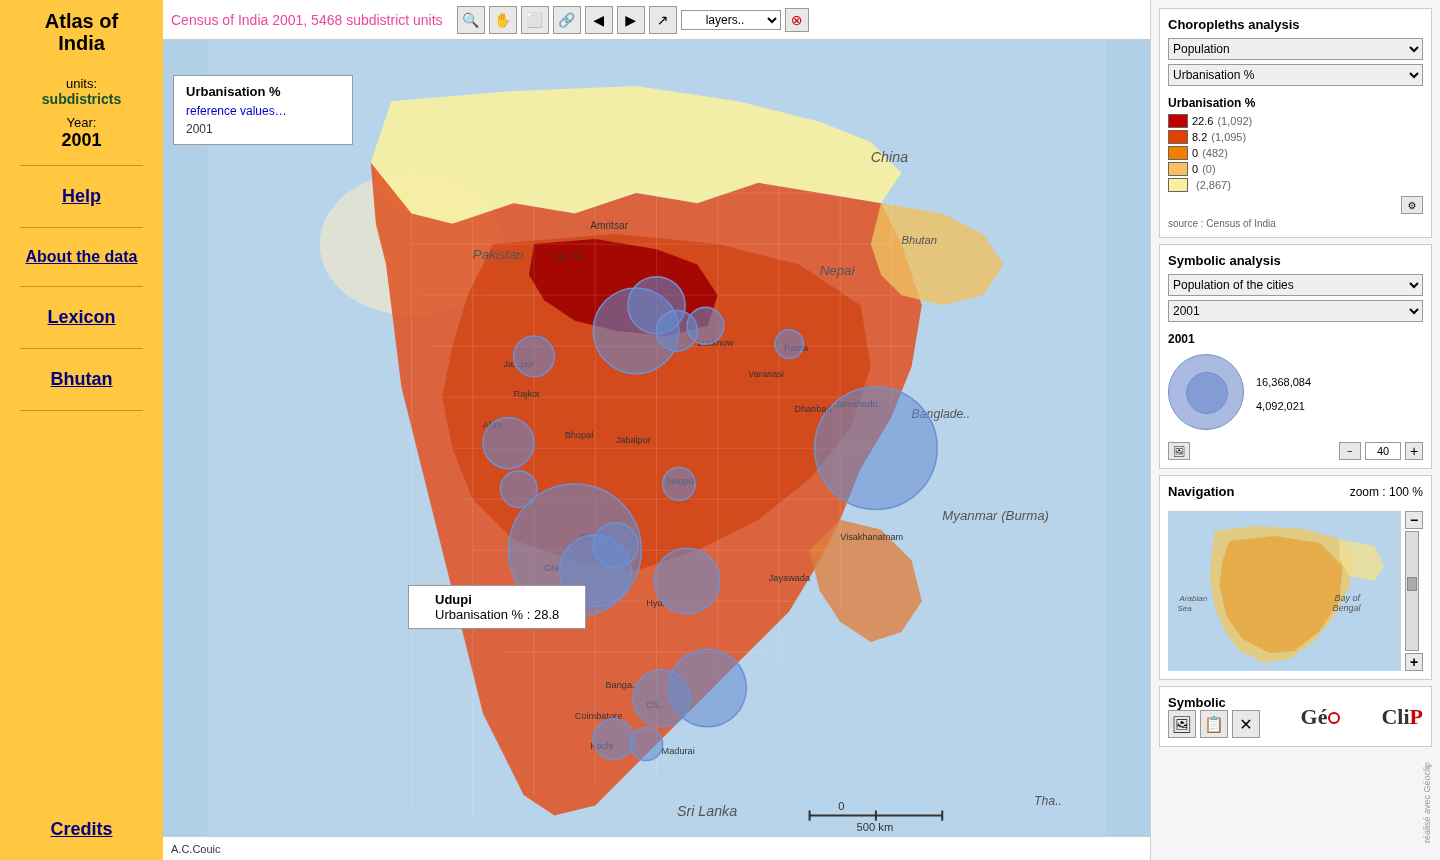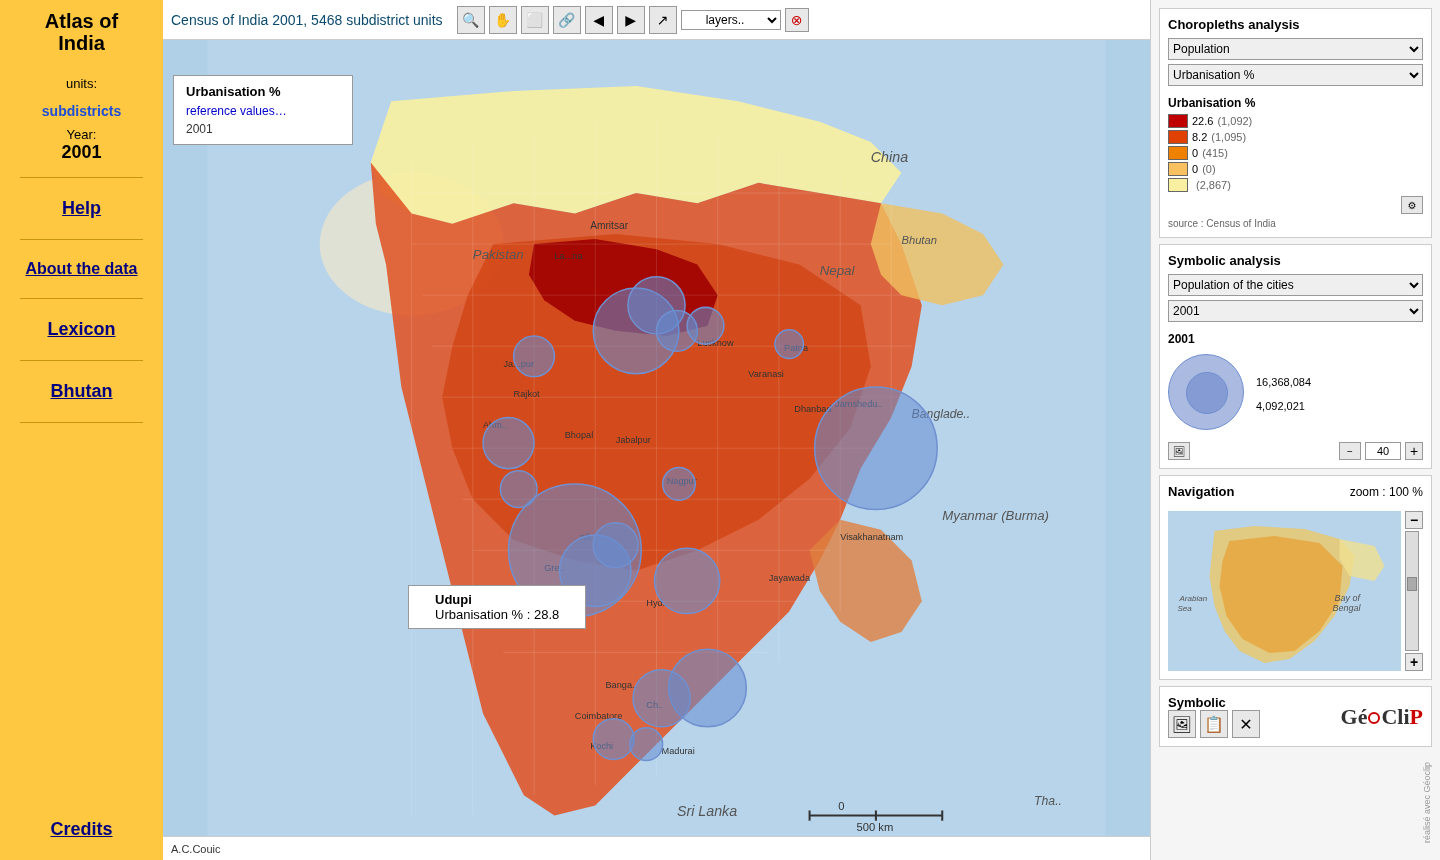--- a/index.html
+++ b/index.html
@@ -24,24 +24,23 @@
       margin-bottom: 4px;
     }
     #sidebar .units-label {
       font-size: 13px;
       color: #000;
       text-align: center;
     }
     #sidebar .units-value {
       font-size: 14px;
       font-weight: bold;
-      color: #1d4ed8;
+      color: #14532d;
       text-align: center;
       margin-bottom: 8px;
-      margin-top: 12px;
     }
     #sidebar .year-label {
       font-size: 13px;
       color: #000;
       text-align: center;
     }
     #sidebar .year-value {
       font-size: 18px;
       font-weight: bold;
       color: #000;
@@ -81,21 +80,21 @@
       height: 40px;
       background: #fff;
       border-bottom: 1px solid #ccc;
       display: flex;
       align-items: center;
       padding: 0 8px;
       gap: 4px;
     }
     #toolbar .map-title {
       font-size: 14px;
-      color: #0c4a6e;
+      color: #ec4899;
       margin-right: 10px;
     }
     .tool-btn {
       width: 28px;
       height: 28px;
       border: 1px solid #999;
       background: #e8e8e8;
       cursor: pointer;
       display: flex;
       align-items: center;
@@ -525,21 +524,21 @@
         <span style="color:#666;">(1,092)</span>
       </div>
       <div class="legend-row">
         <div class="legend-swatch" style="background:#e04000;"></div>
         <span>8.2</span>
         <span style="color:#666;">(1,095)</span>
       </div>
       <div class="legend-row">
         <div class="legend-swatch" style="background:#f08000;"></div>
         <span>0</span>
-        <span style="color:#666;">(415)</span>
+        <span style="color:#666;">(482)</span>
       </div>
       <div class="legend-row">
         <div class="legend-swatch" style="background:#f8c060;"></div>
         <span>0</span>
         <span style="color:#666;">(0)</span>
       </div>
       <div class="legend-row">
         <div class="legend-swatch" style="background:#f8f0a0;"></div>
         <span></span>
         <span style="color:#666;">(2,867)</span>
@@ -616,18 +615,18 @@
   <div class="outputs-section">
     <div>
       <h3>Symbolic</h3>
       <div class="output-btns">
         <button class="out-btn">🖼</button>
         <button class="out-btn">📋</button>
         <button class="out-btn">✕</button>
       </div>
     </div>
     <div style="font-size:22px;font-weight:bold;color:#333;font-family:Georgia,serif;">
-      <span style="color:#333;">Gé</span><span style="display:inline-block;width:12px;height:12px;border-radius:50%;border:2px solid #c00;vertical-align:middle;margin:0 1px;"></span><span style="color:#333;">Cli</span><span style="color:#c00;">P</span>
+      <span style="color:#333;">Gé</span><span style="display:inline-block;width:12px;height:12px;border-radius:50%;border:2px solid #c00;vertical-align:middle;margin:0 1px;"></span><span style="color:#333;margin-left:40px;">Cli</span><span style="color:#c00;">P</span>
     </div>
   </div>
 
   <div style="font-size:9px;color:#999;text-align:center;writing-mode:vertical-rl;transform:rotate(180deg);height:120px;align-self:flex-end;">réalisé avec Géoclip</div>
 </div>
 
 </body></html>

